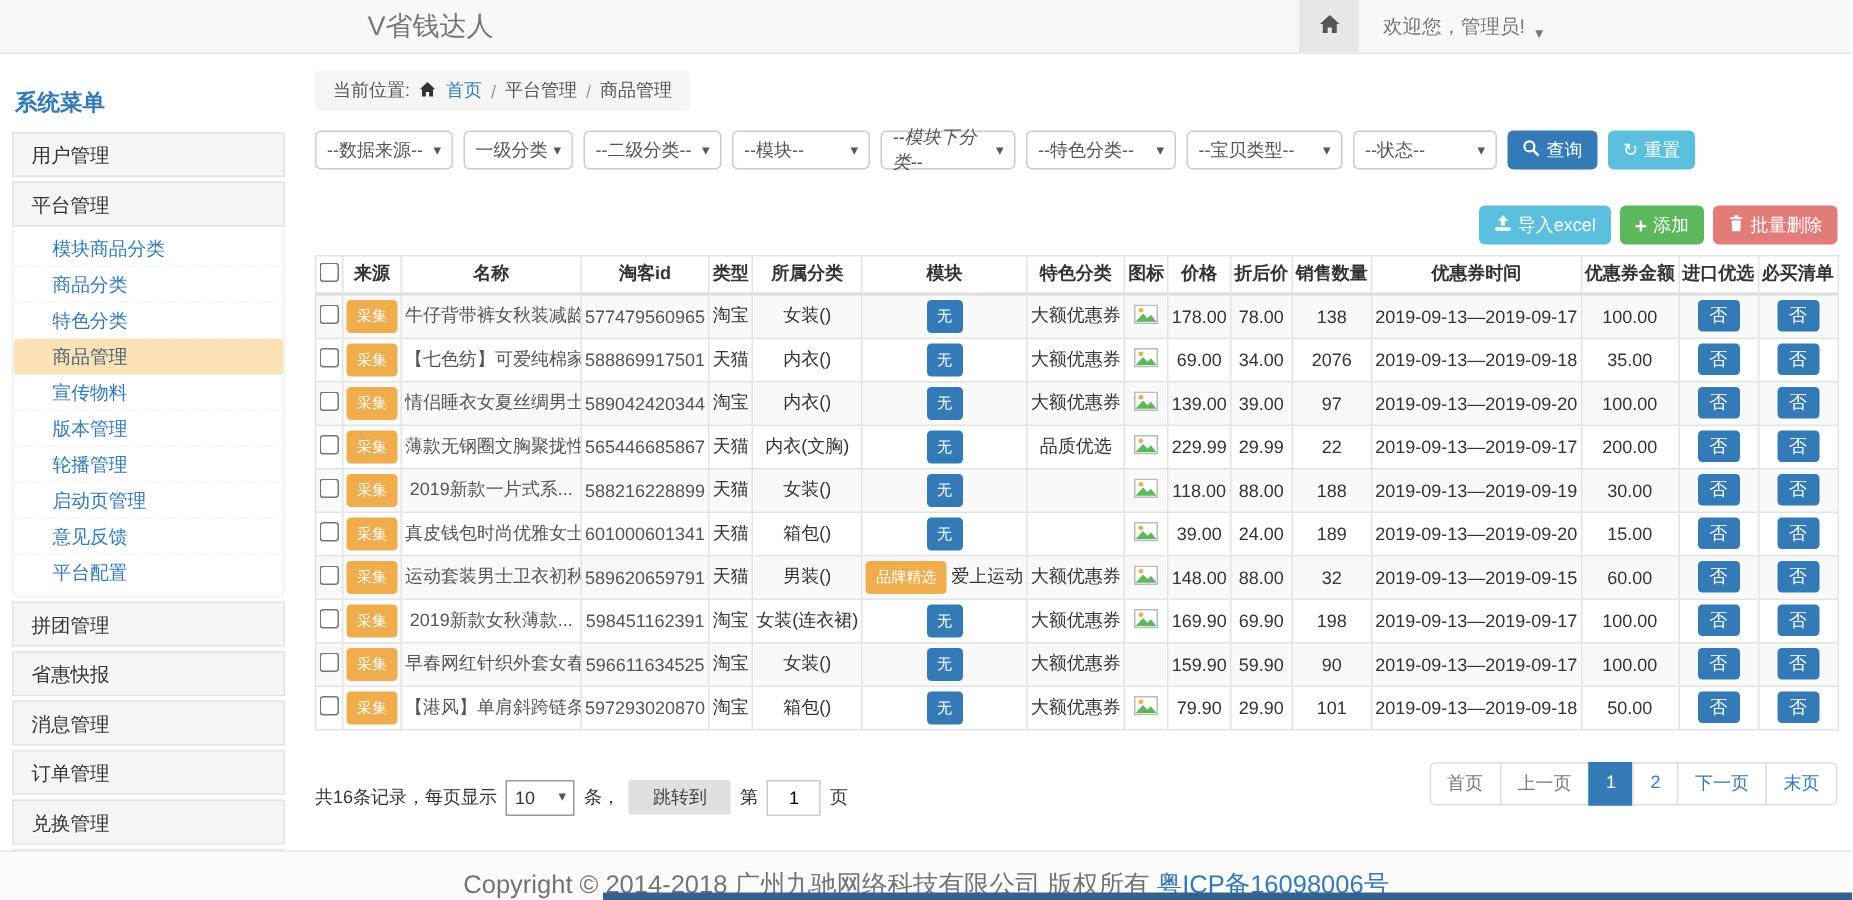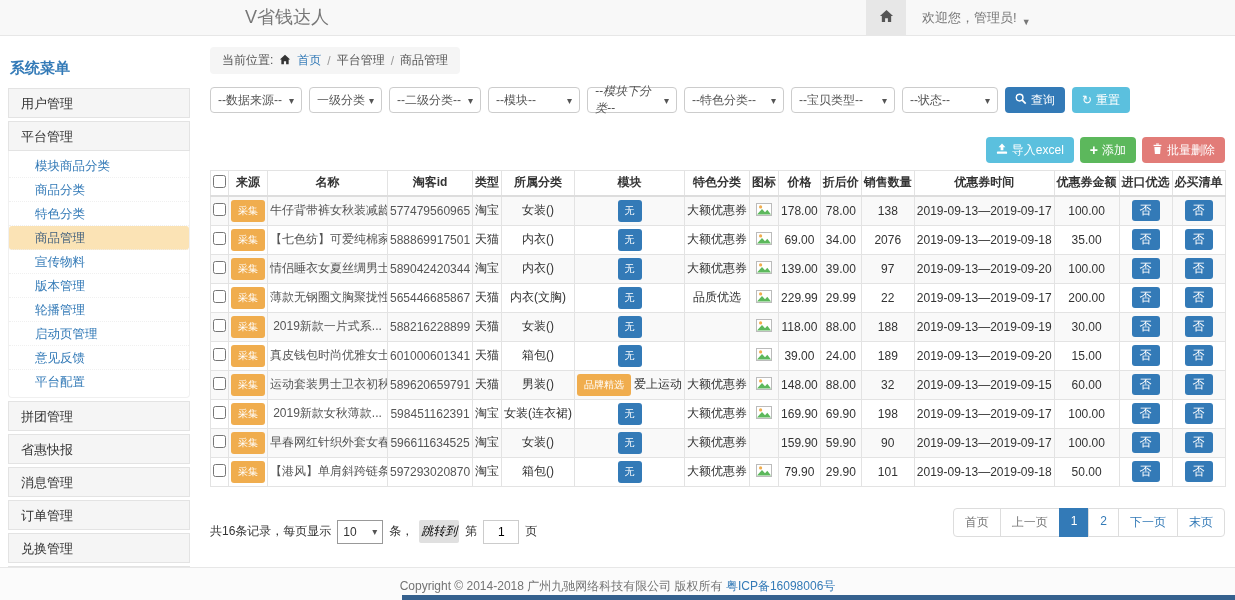--- a/index.html
+++ b/index.html
@@ -66,30 +66,30 @@
   .badge-orange { background:#f0ad4e; }
   .badge-blue { background:#337ab7; }
   .module-extra { margin-left:3px; color:#333; }
   .sbtn { display:inline-block; border-radius:3px; color:#fff; padding:2px 8px; font-size:12px; cursor:pointer; }
   .sbtn-blue { background:#337ab7; }
   .grid input[type=checkbox] { margin:0; }
 
   .pager-row { display:flex; justify-content:space-between; align-items:center; margin-top:15px; }
   .pager-left { display:flex; align-items:center; gap:6px; color:#333;margin-top:18px; }
   .mini-select { display:inline-flex; align-items:center; justify-content:space-between; border:1px solid #999; background:#fff; width:46px; height:24px; padding:0 5px; cursor:pointer; }
-  .chip { background:#e0e0e0; padding:3px 2px; border-radius:2px; color:#000000; cursor:pointer;font-style:italic; }
+  .chip { background:#e0e0e0; padding:3px 16px; border-radius:2px; color:#404040; cursor:pointer; }
   .jump-input { width:36px; height:24px; border:1px solid #ccc; text-align:center; font-size:12px; }
   .pager { display:flex; }
   .pg { border:1px solid #ddd; background:#fff; color:#337ab7; padding:5px 11px; margin-left:-1px; cursor:pointer; font-size:12px; }
   .pg.first { border-radius:4px 0 0 4px; margin-left:0; }
   .pg.last { border-radius:0 4px 4px 0; }
   .pg.active { background:#337ab7; border-color:#337ab7; color:#fff; }
   .pg.disabled { color:#777; cursor:default; }
 
-  .footer { position:absolute; left:0; right:0; top:567px; height:33px; background:#fbfbfb; border-top:1px solid #e7e7e7; text-align:center; padding-top:10px; color:#737373; font-size:12px; z-index:4; }
+  .footer { position:absolute; left:0; right:0; top:567px; height:33px; background:#fbfbfb; border-top:1px solid #e7e7e7; text-align:center; padding-top:10px; color:#737373; font-size:17px; z-index:4; }
   .footer a { color:#337ab7; text-decoration:none; cursor:pointer; }
   .bottom-bar { position:absolute; bottom:0; left:402px; right:0; height:5px; background:#35618e; z-index:6; }
 </style>
 </head>
 <body>
 
 <div class="app">
 
   <div class="topbar">
     <div class="brand">V省钱达人</div>

